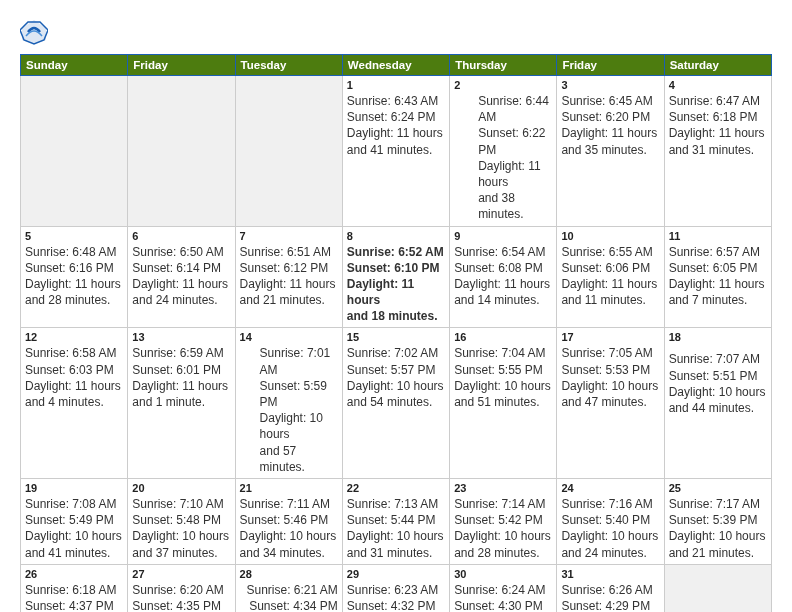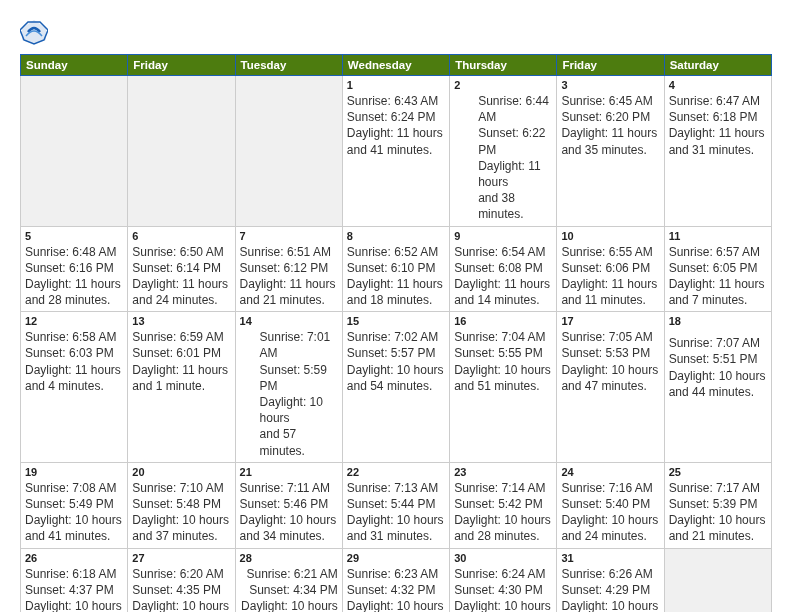--- a/index.html
+++ b/index.html
@@ -187,21 +187,21 @@
           </td>
           <td>
             <span class="day-num">7</span>
             <div class="cell-text" style="white-space: pre-line;">Sunrise: 6:51 AM
 Sunset: 6:12 PM
 Daylight: 11 hours
 and 21 minutes.</div>
           </td>
           <td>
             <span class="day-num">8</span>
-            <div class="cell-text" style="white-space: pre-line;">Sunrise: 6:52 AM
+            <div class="cell-text" style="white-space: pre-line; font-weight: bold;">Sunrise: 6:52 AM
 Sunset: 6:10 PM
 Daylight: 11 hours
 and 18 minutes.</div>
           </td>
           <td>
             <span class="day-num">9</span>
             <div class="cell-text" style="white-space: pre-line;">Sunrise: 6:54 AM
 Sunset: 6:08 PM
 Daylight: 11 hours
 and 14 minutes.</div>

